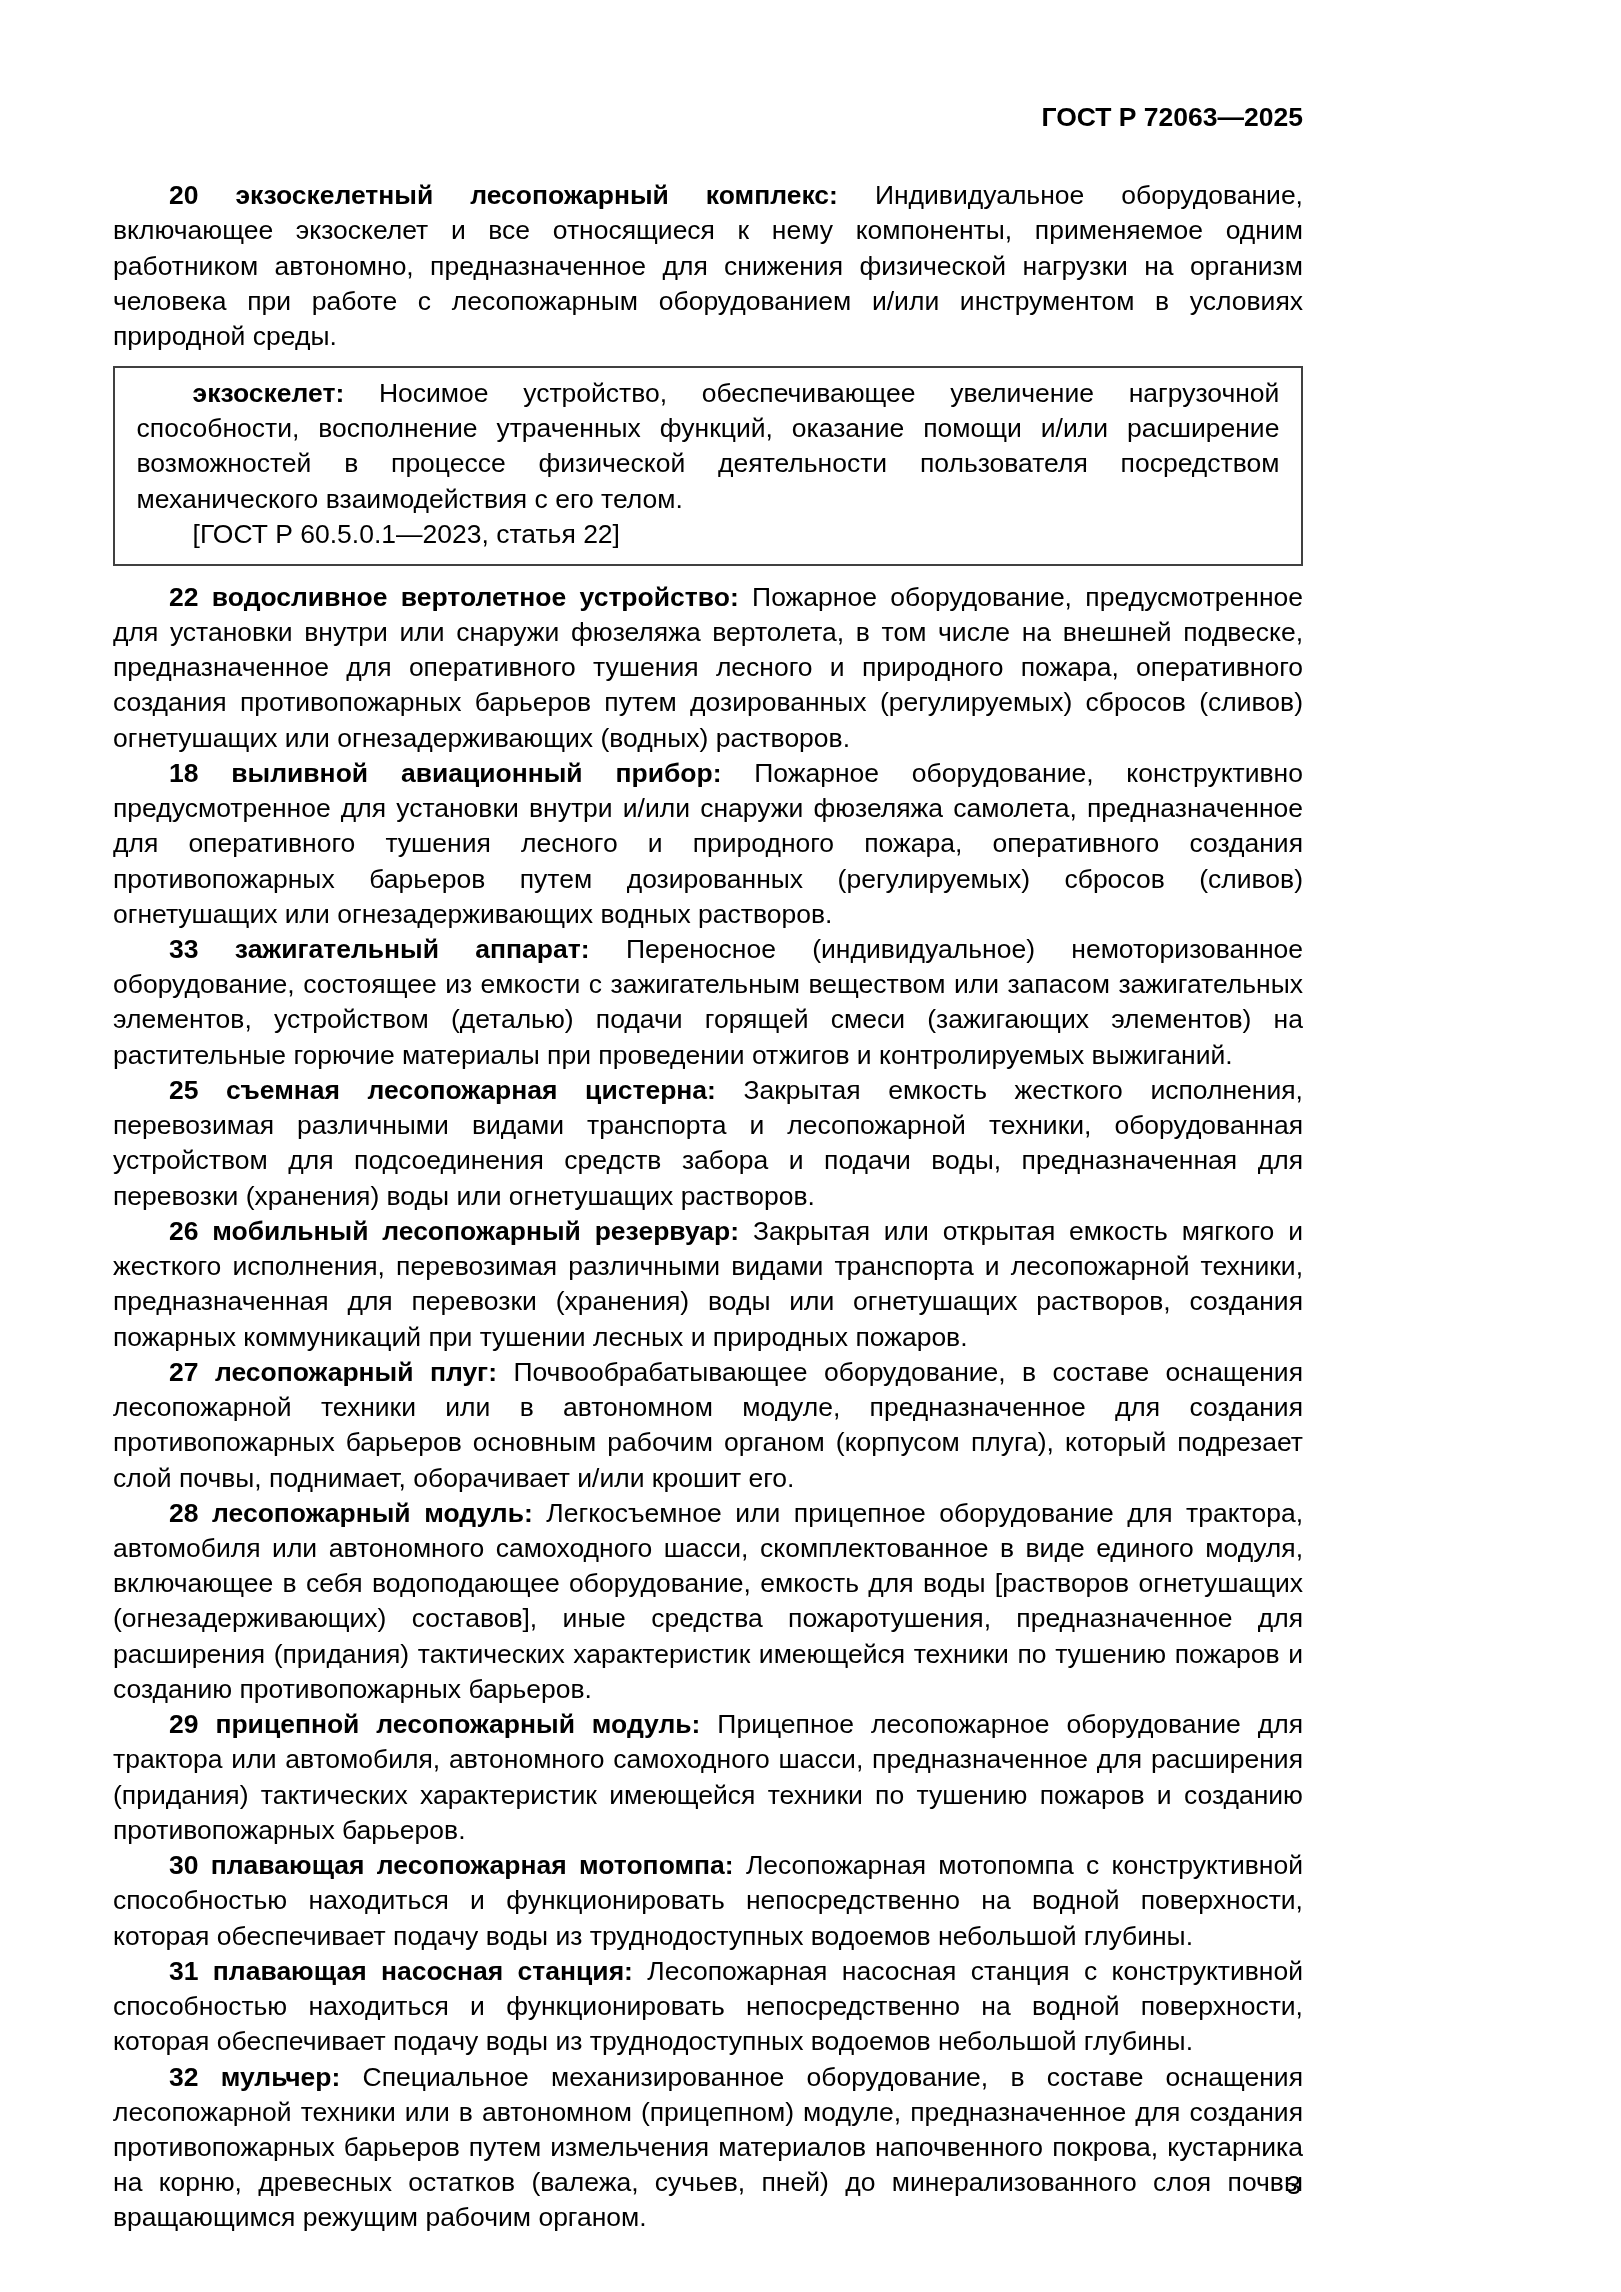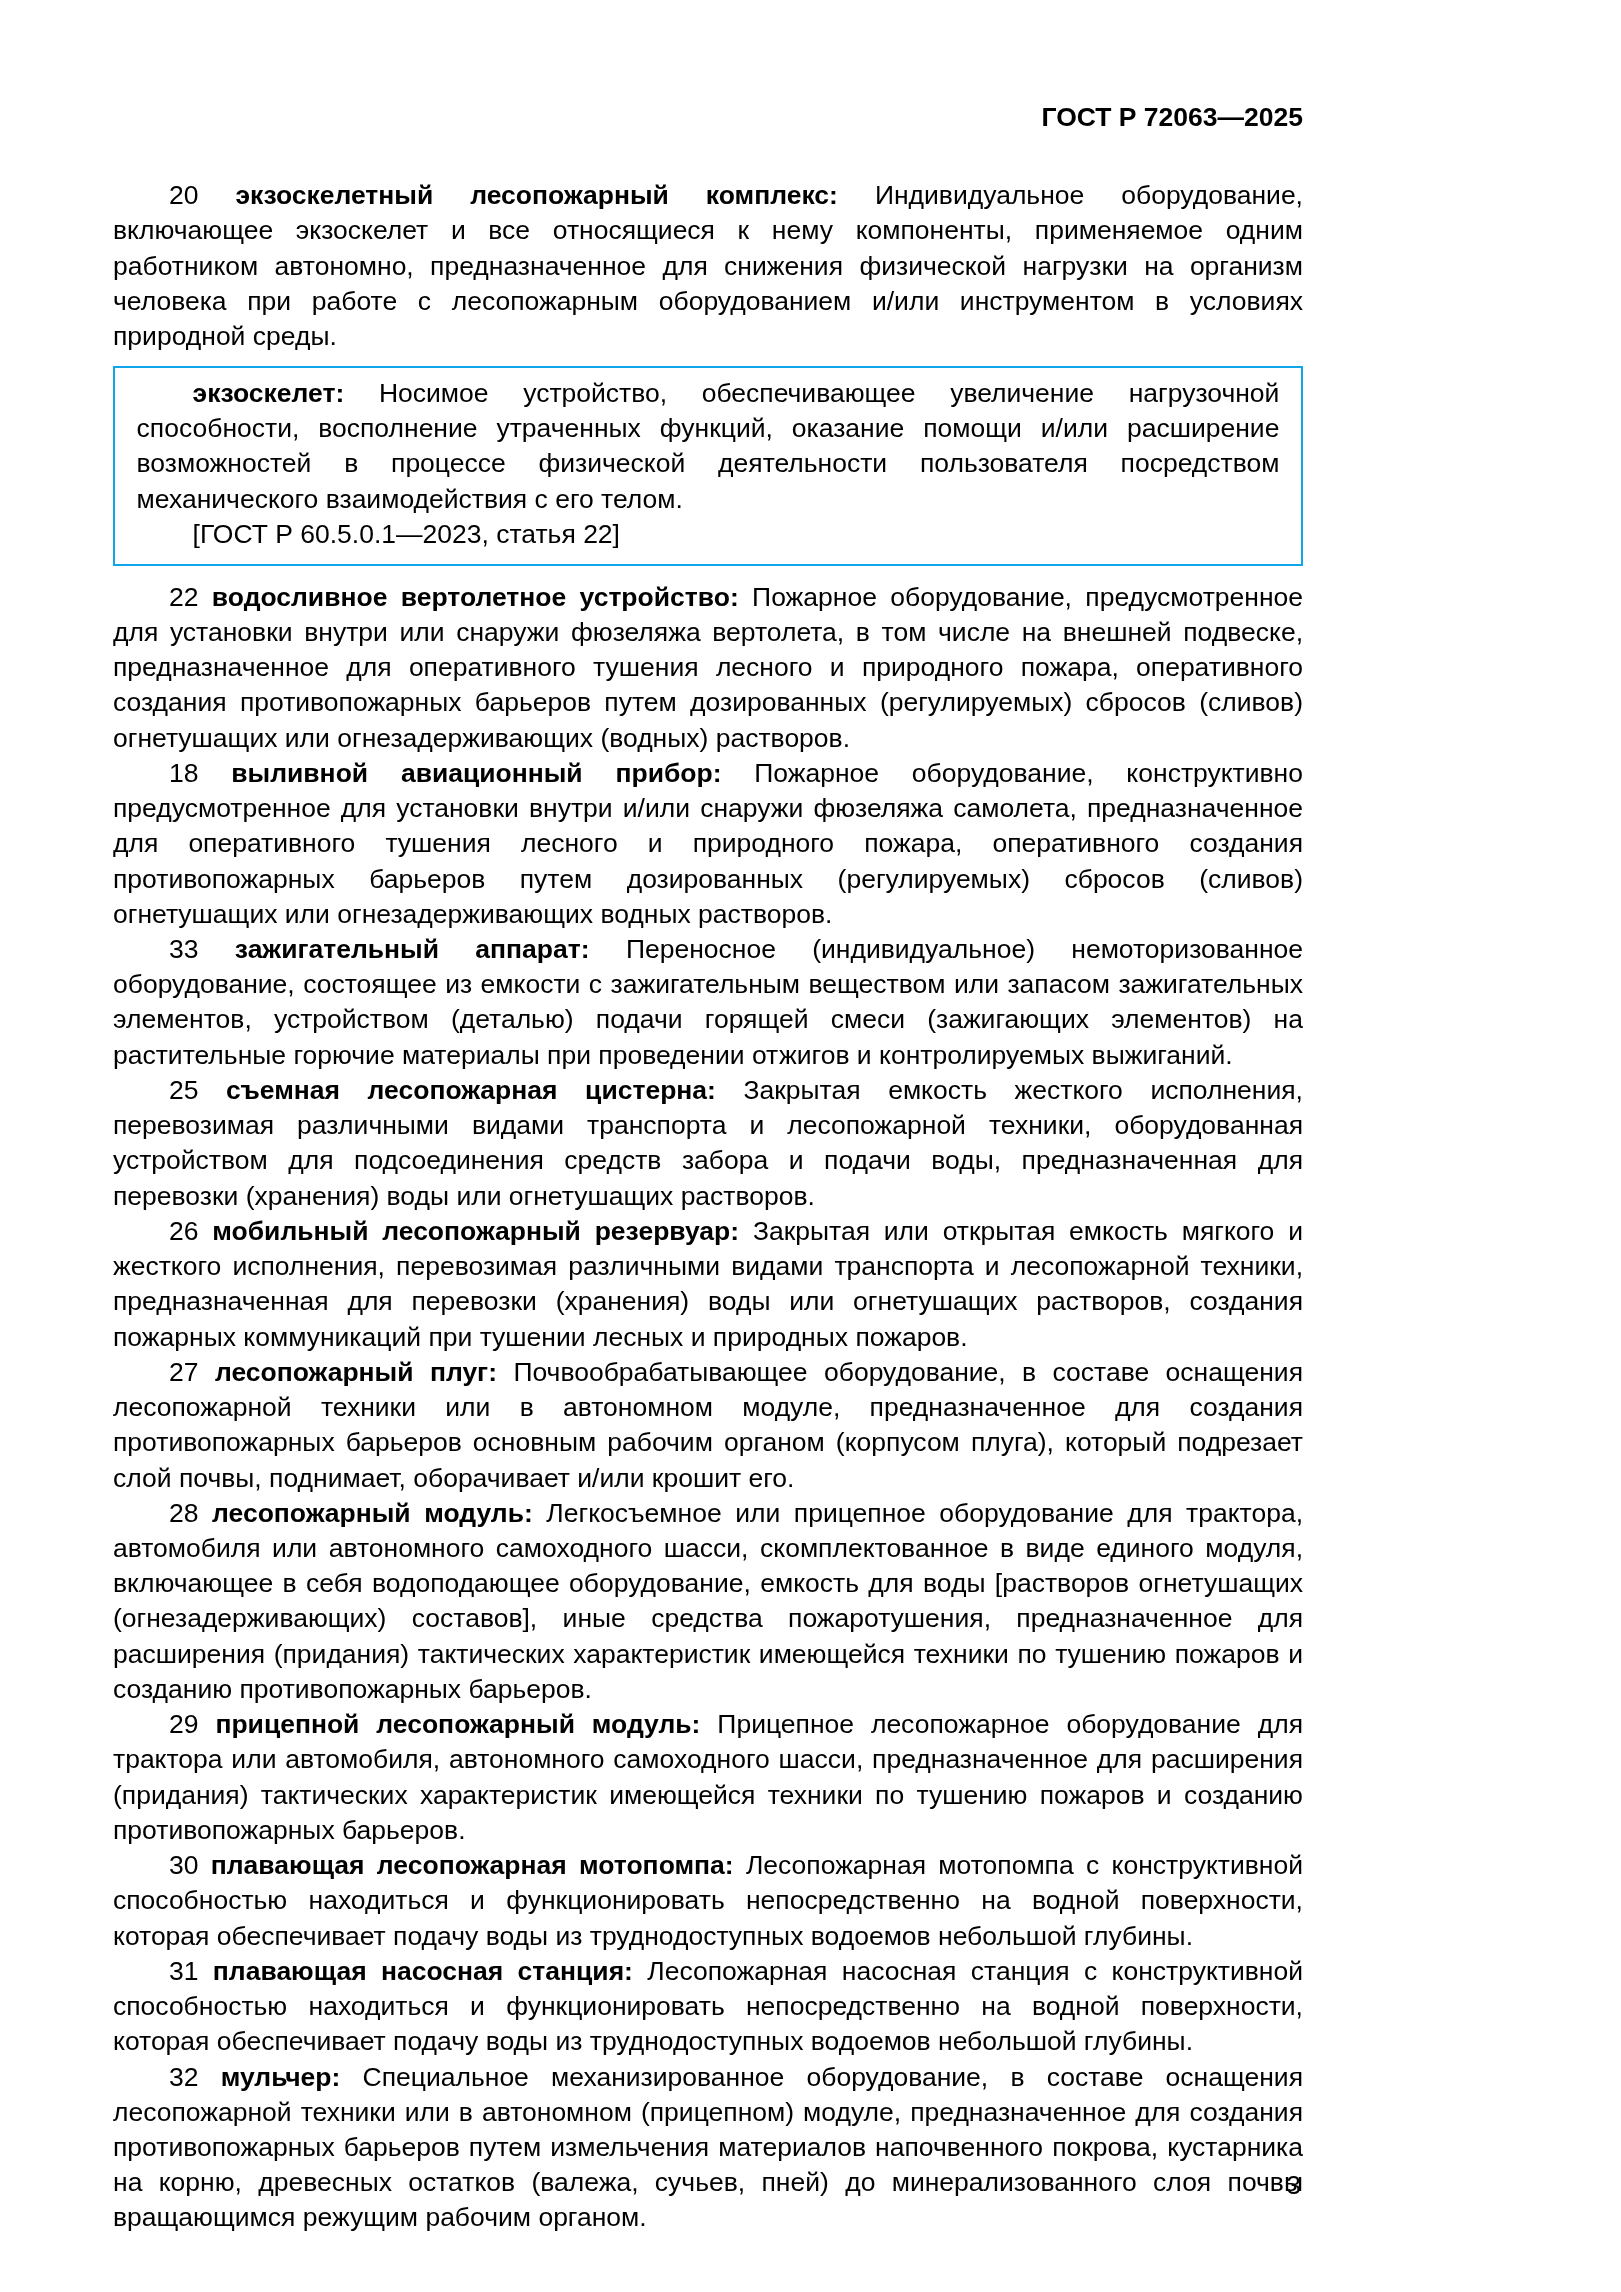--- a/index.html
+++ b/index.html
@@ -24,27 +24,27 @@
     text-align: right;
     font-weight: bold;
     margin-bottom: 43px;
   }
   .para {
     margin: 0;
     text-align: justify;
     text-indent: 56px;
   }
   .num {
-    font-weight: normal;
+    font-weight: bold;
   }
   .term {
     font-weight: bold;
   }
   .note-box {
-    border: 2px solid #0ea5e9;
+    border: 2px solid #404040;
     box-sizing: border-box;
     margin: 11.8px 0 13.7px 0;
     padding: 7.8px 21.6px 11.8px 21.6px;
   }
   .note-source {
     text-align: left;
   }
   .page-footer {
     position: absolute;
     right: 120px;

